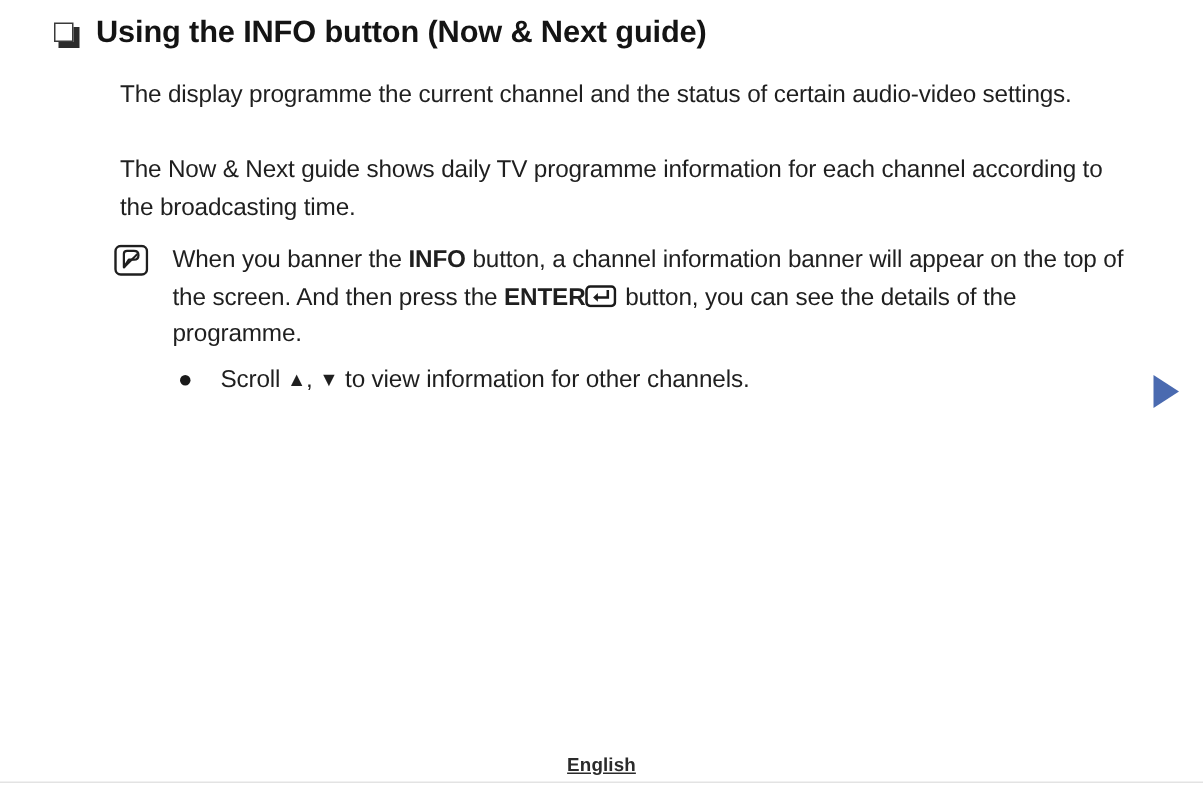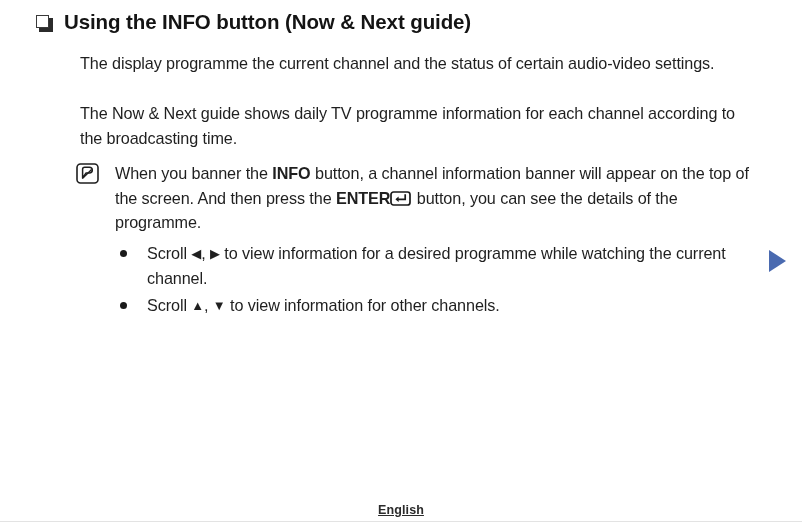--- a/index.html
+++ b/index.html
@@ -211,24 +211,20 @@
       <span>When you banner the </span><b>INFO</b><span> button, a channel information banner will appear on the top of the screen. And then press the </span><b>ENTER</b><span class="enter-glyph"><svg viewBox="0 0 21 15" width="21" height="15" xmlns="http://www.w3.org/2000/svg">
             <rect x="1" y="1" width="19" height="13" rx="2.5" ry="2.5" fill="#ffffff" stroke="#1a1a1a" stroke-width="1.7"></rect>
             <path d="M15.2 4.2 L15.2 8.3 L7.6 8.3" fill="none" stroke="#1a1a1a" stroke-width="1.7" stroke-linecap="square"></path>
             <path d="M8.6 5.4 L5.4 8.3 L8.6 11.1 Z" fill="#1a1a1a"></path>
           </svg></span><span> button, you can see the details of the programme.</span>
     </span>
   </div>
 
   <div class="bullets">
 
-    <div class="bullet-item">
-      <span class="bullet-dot"></span>
-      <span class="bullet-text"><span>Scroll </span><span class="arrow-glyph">◀</span><span>, </span><span class="arrow-glyph">▶</span><span> to view information for a desired programme while watching the current channel.</span></span>
-    </div>
 
     <div class="bullet-item">
       <span class="bullet-dot"></span>
       <span class="bullet-text"><span>Scroll </span><span class="arrow-glyph">▲</span><span>, </span><span class="arrow-glyph">▼</span><span> to view information for other channels.</span></span>
     </div>
 
   </div>
 
   <div class="next-arrow"></div>
 

